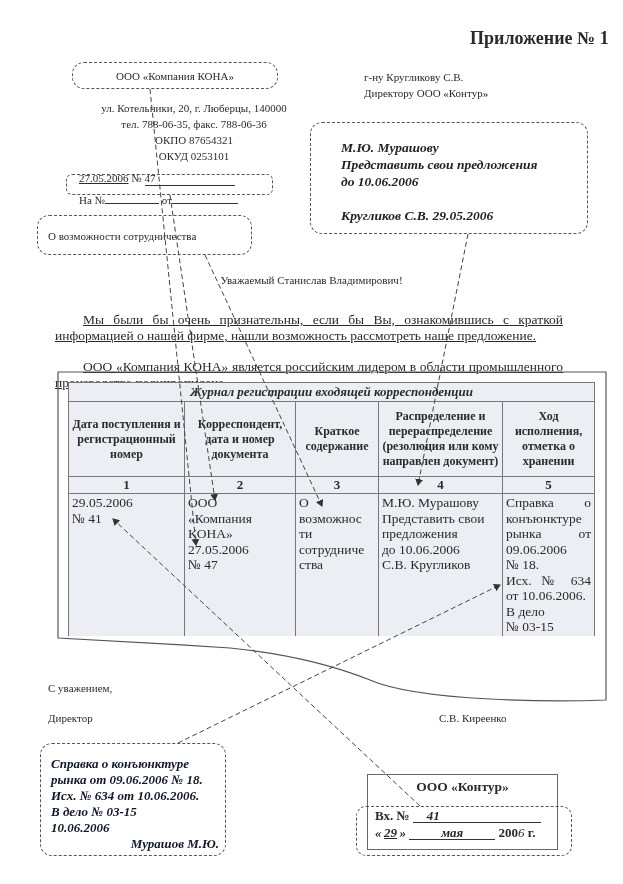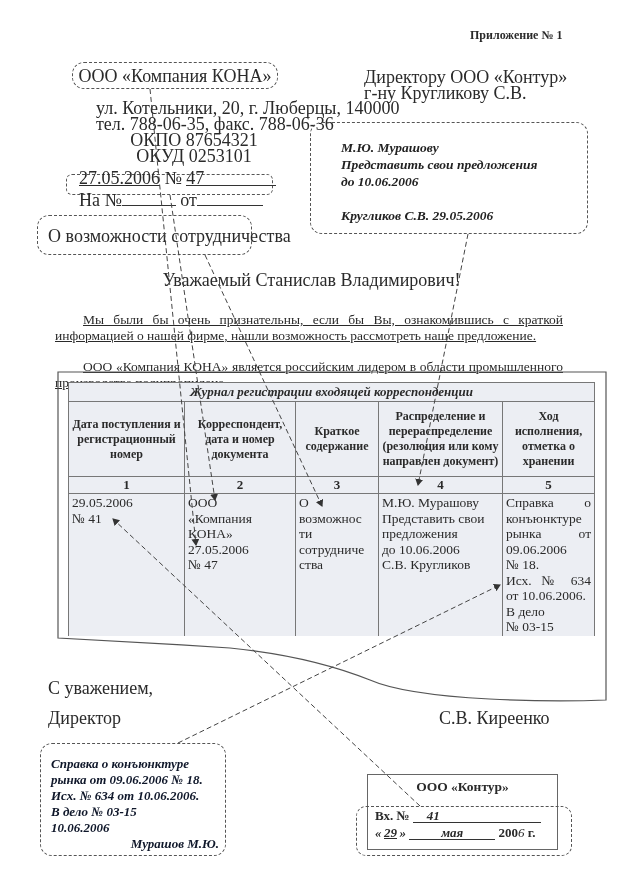--- a/index.html
+++ b/index.html
@@ -1,23 +1,23 @@
 <!DOCTYPE html>
 <html><head>
 <meta charset="utf-8">
 <style>
   html, body { margin: 0; padding: 0; background: #ffffff; }
   body { width: 623px; height: 884px; position: relative; overflow: hidden;
          font-family: "Liberation Serif", "DejaVu Serif", serif; color: #2a2a2a; }
   .abs { position: absolute; }
-  .t { font-size: 18px; line-height: 16px; white-space: nowrap; }
+  .t { font-size: 11px; line-height: 16px; white-space: nowrap; }
   .center { text-align: center; }
   .dbox { position: absolute; border: 1.3px dashed #555; border-radius: 12px; box-sizing: border-box; }
   .uline { text-decoration: underline; }
-  #appendix { left: 470px; top: 28px; font-size: 12px; font-weight: bold; }
+  #appendix { left: 470px; top: 28px; font-size: 18px; font-weight: bold; }
   #sender-addr { left: 96px; top: 100px; width: 196px; }
   #recipient { left: 364px; top: 69px; }
   #resolution { left: 310px; top: 122px; width: 278px; height: 112px; }
   #resolution .txt { position: absolute; left: 30px; top: 16px; font-size: 13.5px; font-weight: bold; font-style: italic; line-height: 17px; color: #222; }
   #salutation { left: 0; width: 623px; top: 272px; }
   #para { left: 40px; top: 297px; width: 538px; font-size: 13.5px; line-height: 16px; }
   #para p { margin: 15px; text-indent: 28px; text-align: justify; text-align-last: left; text-decoration: underline; }
   #journal { position: absolute; left: 68px; top: 382px; width: 526px; border-collapse: collapse;
              background: #eceef3; font-size: 13px; table-layout: fixed; }
   #journal td, #journal th { border: 1px solid #777; padding: 1px 3px; vertical-align: top; }
@@ -64,22 +64,22 @@
 </div>
 <div class="abs t" style="left:79px; top:192px;">
   <span>На №</span><span style="display:inline-block; width:54px; border-bottom:1px solid #333; height:11px;"></span>
   <span>от</span><span style="display:inline-block; width:66px; border-bottom:1px solid #333; height:11px;"></span>
 </div>
 
 <div class="dbox" style="left:37px; top:215px; width:215px; height:40px;"></div>
 <div class="abs t" style="left:48px; top:228px;">О возможности сотрудничества</div>
 
 <div id="recipient" class="abs t">
+  <div>г-ну Кругликову С.В.</div>
   <div>Директору ООО «Контур»</div>
-  <div>г-ну Кругликову С.В.</div>
 </div>
 
 <div id="resolution" class="dbox">
   <div class="txt">
     <div>М.Ю. Мурашову</div>
     <div>Представить свои предложения</div>
     <div>до 10.06.2006</div>
     <div style="height:17px;"></div>
     <div>Кругликов С.В. 29.05.2006</div>
   </div>

